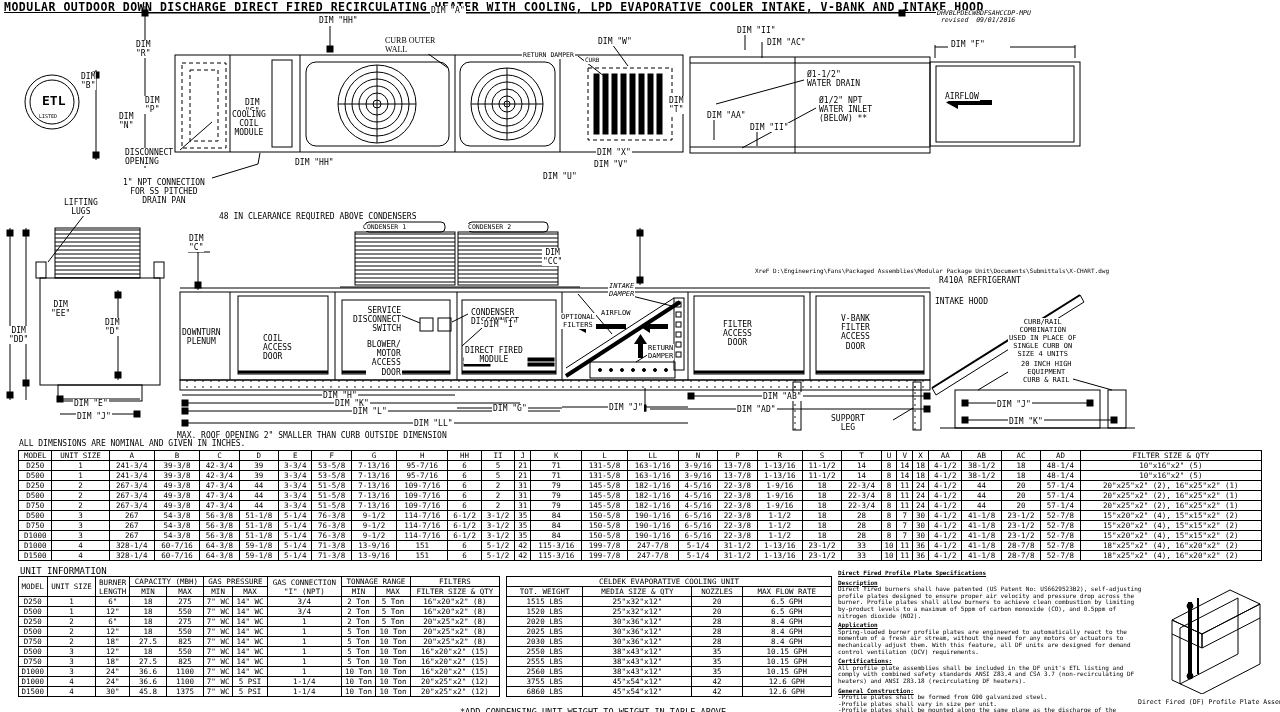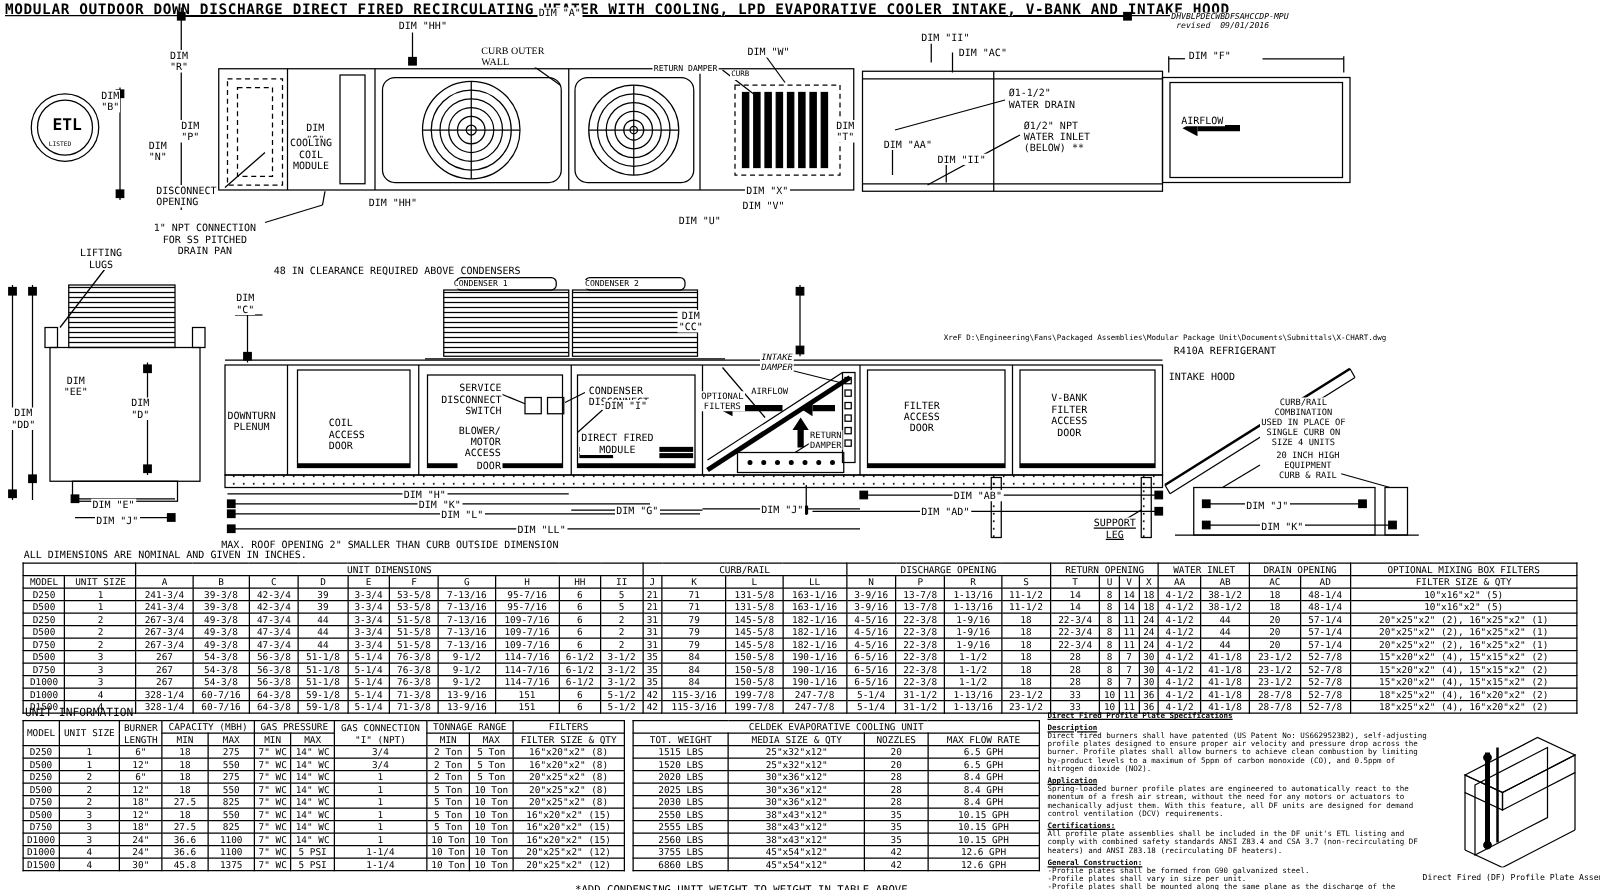--- a/index.html
+++ b/index.html
@@ -389,40 +389,30 @@
       <div class="lbl" style="left: 73px; top: 399px;">DIM "E"</div>
       <div class="lbl" style="left: 76px; top: 412px;">DIM "J"</div>
       <div class="lbl" style="left: 322px; top: 391px;">DIM "H"</div>
       <div class="lbl" style="left: 334px; top: 399px;">DIM "K"</div>
       <div class="lbl" style="left: 352px; top: 407px;">DIM "L"</div>
       <div class="lbl" style="left: 413px; top: 419px;">DIM "LL"</div>
       <div class="lbl" style="left: 492px; top: 404px;">DIM "G"</div>
       <div class="lbl" style="left: 608px; top: 403px;">DIM "J"</div>
       <div class="lbl" style="left: 762px; top: 392px;">DIM "AB"</div>
       <div class="lbl" style="left: 736px; top: 405px;">DIM "AD"</div>
-      <div class="lbl ctr" style="left: 874px; top: 414px; text-decoration: underline;">SUPPORT
+      <div class="lbl ctr" style="left: 830px; top: 414px;">SUPPORT
 LEG</div>
       <div class="lbl" style="left: 996px; top: 400px;">DIM "J"</div>
       <div class="lbl" style="left: 1008px; top: 417px;">DIM "K"</div>
       <div class="lbl" style="left: 176px; top: 431px;">MAX. ROOF OPENING 2" SMALLER THAN CURB OUTSIDE DIMENSION</div>
       <div class="lbl" style="left: 18px; top: 439px;">ALL DIMENSIONS ARE NOMINAL AND GIVEN IN INCHES.</div>
     </div>
 
   <table id="dim-table">
     <thead>
-      <tr>
-        <th colspan="2"></th>
-        <th colspan="10">UNIT DIMENSIONS</th>
-        <th colspan="4">CURB/RAIL</th>
-        <th colspan="4">DISCHARGE OPENING</th>
-        <th colspan="4">RETURN OPENING</th>
-        <th colspan="2">WATER INLET</th>
-        <th colspan="2">DRAIN OPENING</th>
-        <th>OPTIONAL MIXING BOX FILTERS</th>
-      </tr>
       <tr>
           <th>MODEL</th>
           <th>UNIT SIZE</th>
           <th>A</th>
           <th>B</th>
           <th>C</th>
           <th>D</th>
           <th>E</th>
           <th>F</th>
           <th>G</th>

